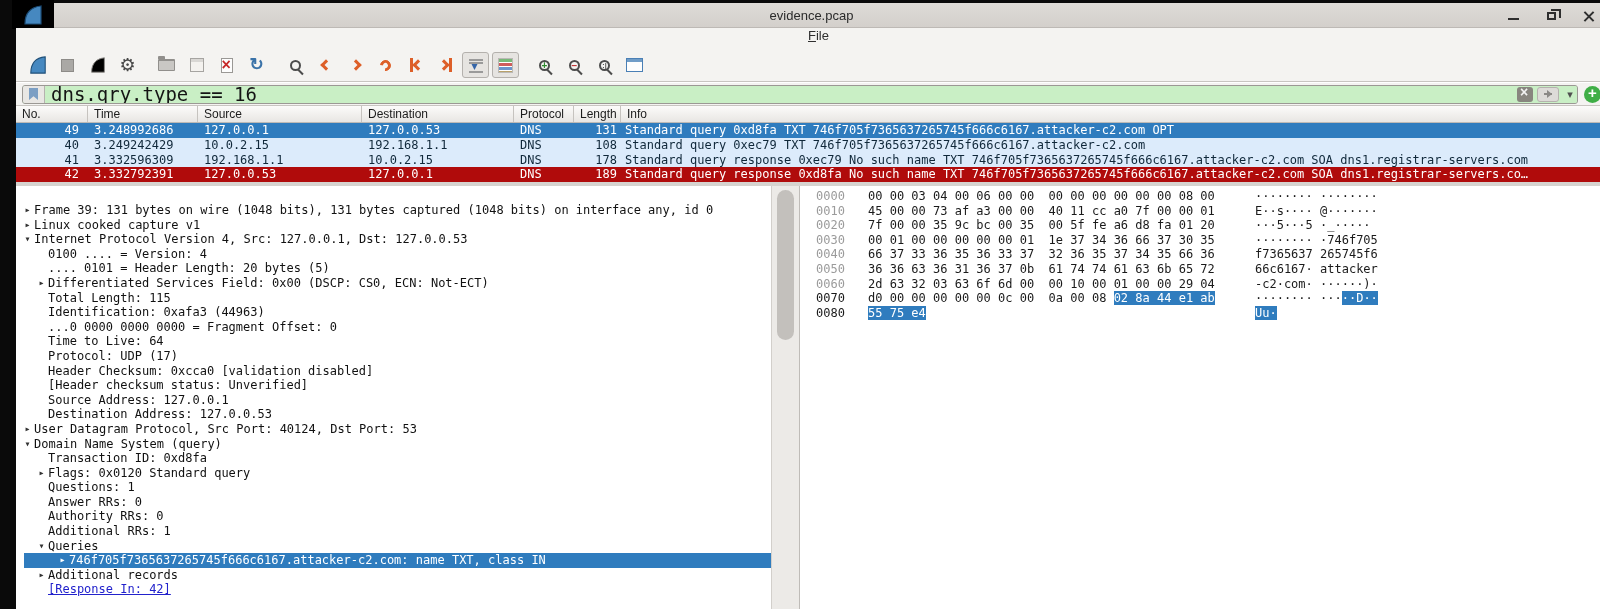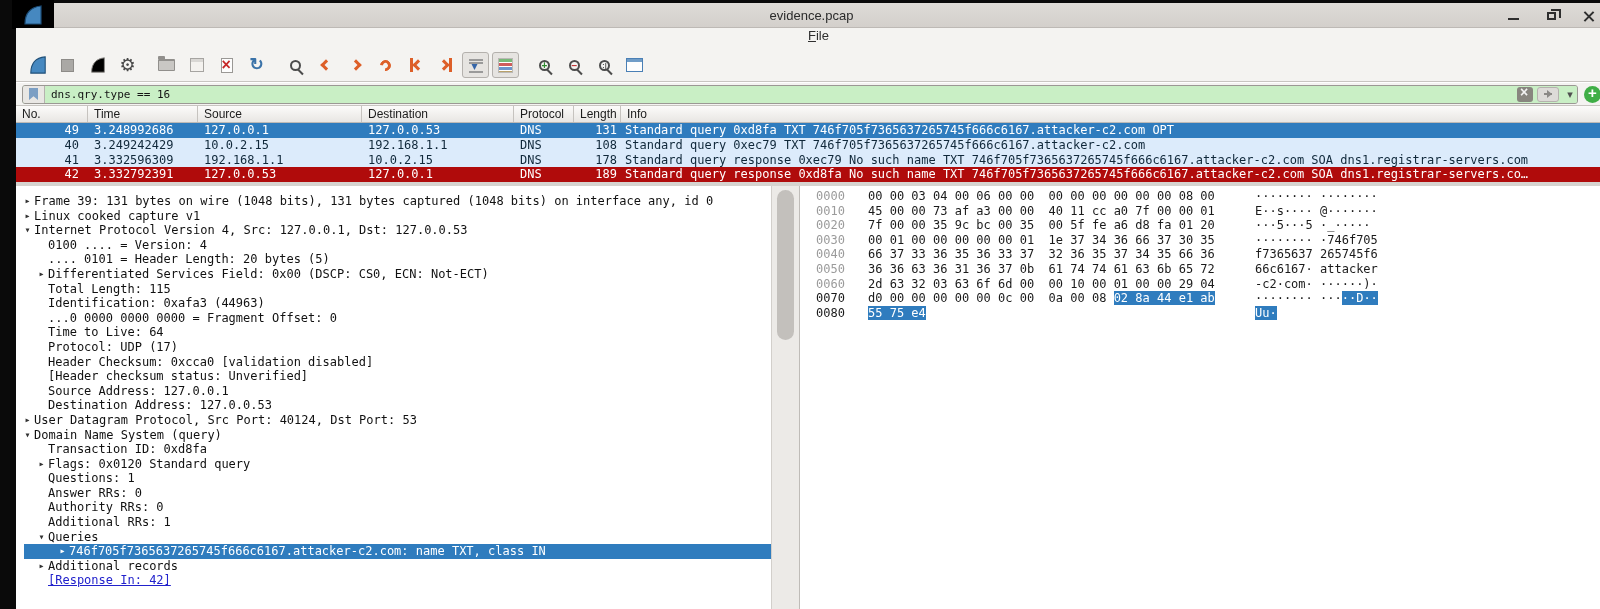--- a/index.html
+++ b/index.html
@@ -73,21 +73,21 @@
                   repeating-linear-gradient(90deg, transparent 0 4px, #4a7fb5 4px 5px); }
 
   
   .filterbar { position:absolute; left:0; top:80px; width:100%; height:23px; background:#f4f3f1;
                border-bottom:1px solid #c8c5c1; display:flex; align-items:center; padding:0 6px; }
   .filter-field { flex:1; height:19px; border:1px solid #9b9894; border-radius:3px; background:#c9efc5;
                   display:flex; align-items:center; overflow:hidden; }
   .bookmark-btn { width:22px; height:100%; background:#e9e7e4; border-right:1px solid #b5b2ae;
                   display:flex; align-items:center; justify-content:center; cursor:pointer; }
   .bookmark { width:9px; height:12px; background:#7c9fc4; clip-path:polygon(0 0,100% 0,100% 100%,50% 68%,0 100%); }
-  .filter-text { flex:1; font-family:"DejaVu Sans Mono", monospace; font-size:11px; color:#141414; padding-left:6px; cursor:text; }
+  .filter-text { flex:1; font-family:"DejaVu Sans Mono", monospace; font-size:19px; color:#141414; padding-left:6px; cursor:text; }
   .clear-btn { width:16px; height:15px; background:#88867f; border-radius:3px; margin-right:4px; position:relative; cursor:pointer; }
   .clear-btn::before { content:"×"; position:absolute; left:3px; top:-3px; color:#f2f2f2; font-size:14px; font-weight:bold; }
   .apply-btn { width:22px; height:15px; background:#dddbd8; border:1px solid #b5b2ae; border-radius:3px; margin-right:4px;
                display:flex; align-items:center; justify-content:center; cursor:pointer; }
   .apply-arrow { width:8px; height:2px; background:#8b8986; position:relative; }
   .apply-arrow::after { content:""; position:absolute; right:-4px; top:-3px; border:4px solid transparent; border-left:5px solid #8b8986; }
   .caret-btn { width:14px; height:100%; display:flex; align-items:center; justify-content:center; cursor:pointer; background:#c9efc5; }
   .caret-btn::before { content:"▾"; color:#4f4f4f; font-size:11px; }
   .add-btn { width:17px; height:17px; border-radius:50%; background:#3fae46; margin-left:6px; position:relative; cursor:pointer; flex:none; }
   .add-btn::before { content:"+"; position:absolute; left:4px; top:-2px; color:#fff; font-size:15px; font-weight:bold; }
@@ -108,21 +108,21 @@
   .prow .c-len { text-align:right; padding-right:4px; }
   .prow .c-info { padding-left:4px; flex:1; }
   .row-sel   { background:#2f7cbe; color:#ffffff; }
   .row-light { background:#dcebfb; color:#10283a; }
   .row-red   { background:#b00b0b; color:#ffffff; }
 
   
   .splitter { position:absolute; left:0; top:179px; width:100%; height:4px; background:#d6d3cf; }
   .lower { position:absolute; left:0; top:183px; width:100%; bottom:0; background:#fff; }
   .details-pane { position:absolute; left:0; top:0; width:755px; height:100%; overflow:hidden;
-                  font-family:"DejaVu Sans Mono", monospace; font-size:12px; color:#111; padding-top:8px; }
+                  font-family:"DejaVu Sans Mono", monospace; font-size:12px; color:#111; padding-top:17px; }
   .tln { display:flex; line-height:14.6px; white-space:pre; cursor:pointer; }
   .exp { width:13px; text-align:center; flex:none; font-size:10px; color:#333; cursor:pointer; }
   .exp.c::before { content:"▸"; } .exp.e::before { content:"▾"; } .exp.n::before { content:""; }
   .lvl0 { padding-left:5px; } .lvl1 { padding-left:19px; } .lvl2 { padding-left:32px; }
   .tln.sel { background:#2f7cbe; color:#fff; margin-left:8px; }
   .tln.sel .exp { color:#fff; }
   .tln.link span[data-bind] { color:#2222cc; text-decoration:underline; }
   .d-scrollbar { position:absolute; left:755px; top:0; width:28px; height:100%; background:#eceae7; border-left:1px solid #d2cfcb; }
   .d-thumb { position:absolute; left:5px; top:4px; width:17px; height:150px; background:#c3c0bc; border-radius:9px; }
   .hex-pane { position:absolute; left:783px; top:0; right:0; height:100%; background:#fff;

